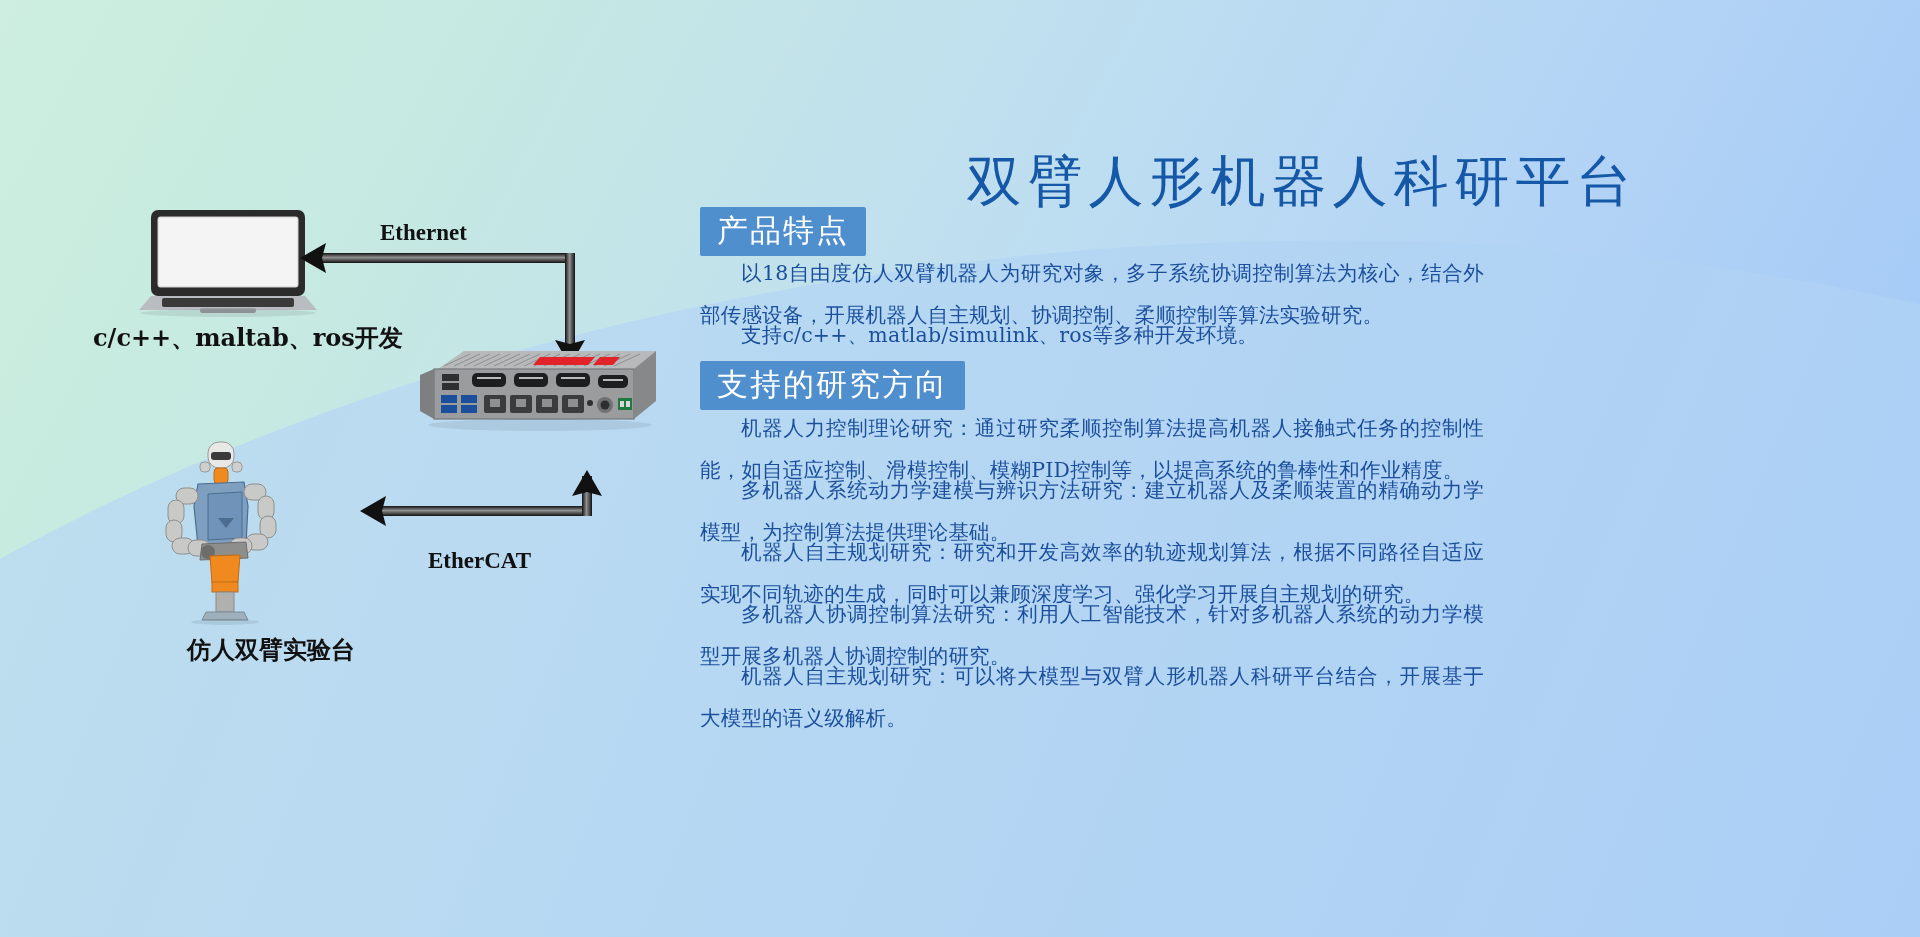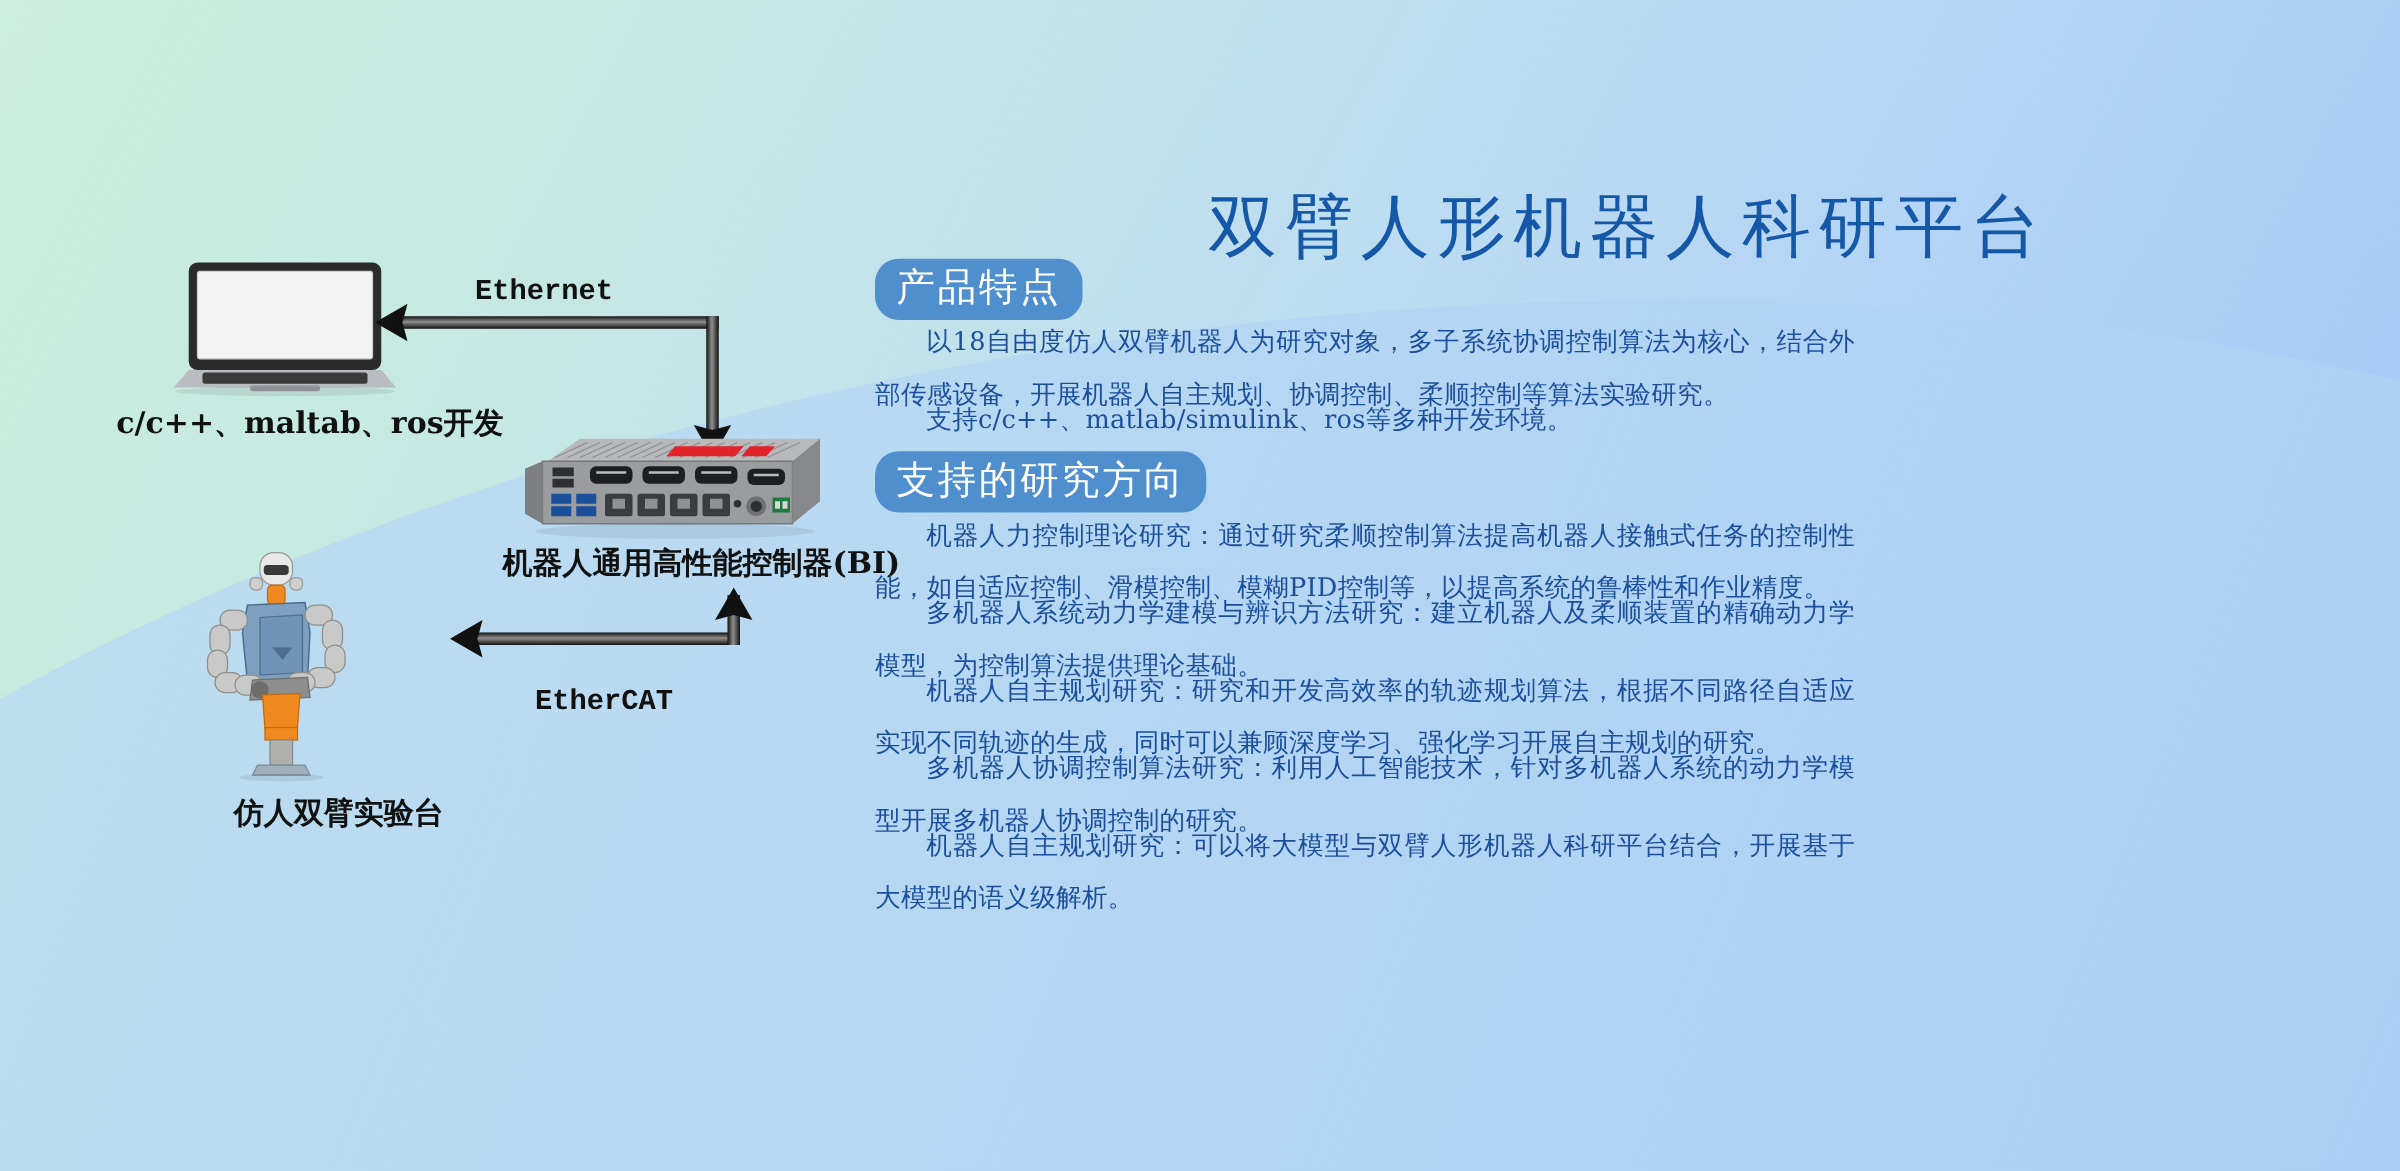--- a/index.html
+++ b/index.html
@@ -60,21 +60,21 @@
     letter-spacing:6px;
     color:#1558a8;
     white-space:nowrap;
     margin-top:47px;
   }
 
   .badge {
     position:absolute;
     background:#4f8fcd;
     color:#ffffff;
-    border-radius:19px;
+    border-radius:2px;
     font-family:"DejaVu Serif", serif;
     font-size:31px;
     letter-spacing:2px;
     padding:7px 17px 9px 17px;
     line-height:1.05;
     white-space:nowrap;
   }
   #badge-features { left:16px; top:207px; }
   #badge-directions { left:16px; top:361px; }
 
@@ -110,21 +110,21 @@
     position:absolute;
     color:#111111;
     font-family:"DejaVu Serif", serif;
     font-weight:bold;
     font-size:24px;
     white-space:nowrap;
   }
   .dlabel-sans {
     position:absolute;
     color:#111111;
-    font-family:Liberation Mono, monospace;
+    font-family:Liberation Serif, serif;
     font-weight:bold;
     font-size:23px;
     white-space:nowrap;
   }
 
   #label-laptop   { left:93px;  top:322px; }
   #label-ctrl     { left:402px; top:434px; }
   #label-robot    { left:140px; top:634px;margin-left:47px; }
   #label-ethernet { left:380px; top:220px; }
   #label-ethercat { left:428px; top:521px;margin-top:27px; }
@@ -312,21 +312,20 @@
 
         <rect x="66" y="152" width="18" height="20" fill="#b0b0ae" stroke="#8a8a88"></rect>
         <path d="M56 172 L94 172 L98 180 L52 180 Z" fill="#9fb0bd" stroke="#7a8a96"></path>
         <ellipse cx="75" cy="182" rx="34" ry="3" fill="#000" opacity="0.08"></ellipse>
       </svg>
     </div>
 
     <div class="dlabel-sans" id="label-ethernet">Ethernet</div>
     <div class="dlabel-sans" id="label-ethercat">EtherCAT</div>
     <div class="dlabel" id="label-laptop">c/c++、maltab、ros开发</div>
-    <div class="dlabel" id="label-ctrl">机器人通用高性能控制器(BI)</div>
     <div class="dlabel" id="label-robot">仿人双臂实验台</div>
   </div>
 
   <div id="right">
 
     <div id="title">双臂人形机器人科研平台</div>
 
     <div class="badge" id="badge-features">产品特点</div>
 
     <div class="para" id="p-features-1">以18自由度仿人双臂机器人为研究对象，多子系统协调控制算法为核心，结合外部传感设备，开展机器人自主规划、协调控制、柔顺控制等算法实验研究。</div>

